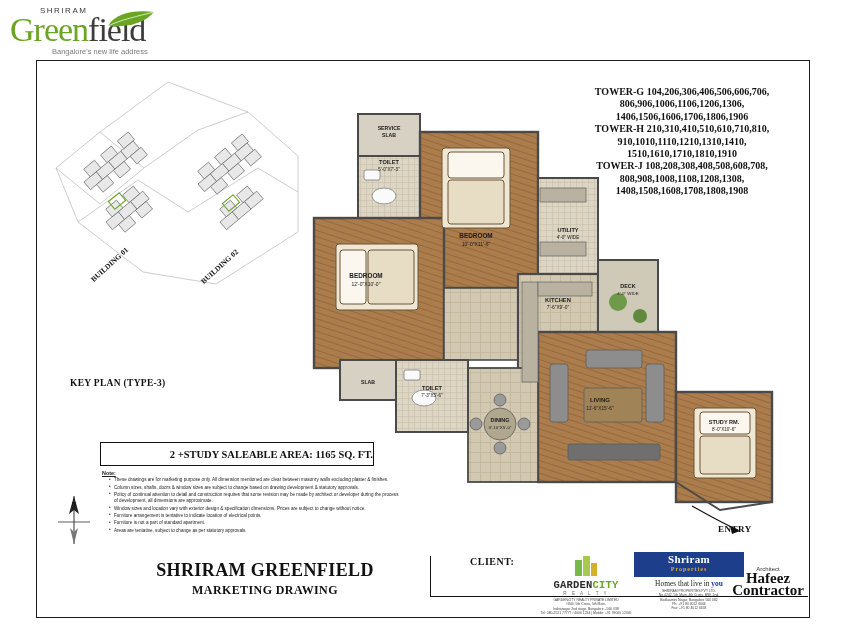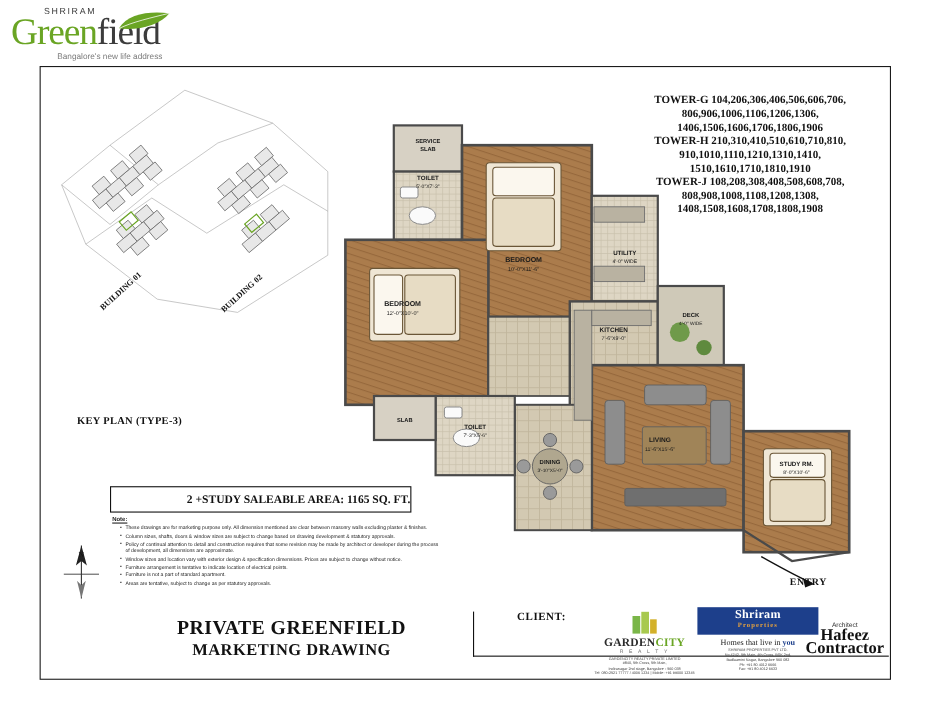--- a/index.html
+++ b/index.html
@@ -46,26 +46,26 @@
   
   .compass{position:absolute;left:52px;top:492px;width:44px;height:56px;}
 
   
   .entry{position:absolute;left:718px;top:524px;font-family:"Liberation Serif",serif;font-size:9px;font-weight:bold;letter-spacing:.5px;}
   .entry-arrow{position:absolute;left:690px;top:500px;width:60px;height:40px;}
 
   
   .titleblock{position:absolute;left:100px;top:560px;width:330px;text-align:center;}
   .titleblock .t1{font-family:"Liberation Serif",serif;font-size:18px;font-weight:bold;letter-spacing:.4px;}
-  .titleblock .t2{font-family:"Liberation Serif",serif;font-size:15px;font-weight:bold;letter-spacing:.4px;margin-top:2px;}
+  .titleblock .t2{font-family:"Liberation Serif",serif;font-size:12px;font-weight:bold;letter-spacing:.4px;margin-top:2px;}
 
   
   .clientlabel{position:absolute;left:470px;top:556px;font-family:"Liberation Serif",serif;font-size:10px;font-weight:bold;letter-spacing:.5px;}
   .gardencity{position:absolute;left:538px;top:556px;width:96px;text-align:center;}
-  .gc-name{font-family:Liberation Serif, serif;font-size:10.5px;font-weight:bold;letter-spacing:.2px;color:#2b2b2b;}
+  .gc-name{font-family:Liberation Mono, monospace;font-size:10.5px;font-weight:bold;letter-spacing:.2px;color:#2b2b2b;}
   .gc-sub{font-family:"Liberation Sans",sans-serif;font-size:4.6px;letter-spacing:2px;color:#6d6d6d;margin-top:0px;}
   .gc-addr{font-family:"Liberation Sans",sans-serif;font-size:3.4px;line-height:4.4px;color:#444;margin-top:2px;}
   .shriramprop{position:absolute;left:634px;top:552px;width:110px;text-align:center;}
   .sp-box{background:#1d3f8b;color:#fff;font-family:"Liberation Serif",serif;font-size:11px;font-weight:bold;padding:2px 0 3px;letter-spacing:.3px;line-height:10px;}
   .sp-box .sub{font-size:6px;color:#e8a33d;letter-spacing:1px;display:block;}
   .sp-tag{font-family:"Liberation Serif",serif;font-size:7.4px;margin-top:2px;color:#222;}
   .sp-tag b{color:#1d3f8b;}
   .sp-addr{font-family:"Liberation Sans",sans-serif;font-size:3.4px;line-height:4.3px;color:#444;margin-top:1px;}
   .architect{position:absolute;left:728px;top:566px;width:80px;text-align:center;}
   .ar-l{font-family:"Liberation Sans",sans-serif;font-size:6px;color:#333;}
@@ -327,21 +327,21 @@
     </svg>
   </div>
 
   <svg class="entry-arrow" viewBox="0 0 60 40">
     <path d="M2 6 C20 16 34 24 48 30" stroke="#111" stroke-width="1.2" fill="none"></path>
     <polygon points="50,31 40,26 42,34" fill="#111"></polygon>
   </svg>
   <div class="entry">ENTRY</div>
 
   <div class="titleblock">
-    <div class="t1">PRIVATE GREENFIELD</div>
+    <div class="t1">SHRIRAM GREENFIELD</div>
     <div class="t2">MARKETING DRAWING</div>
   </div>
 
   <div class="divider-line"></div>
   <div class="divider-line2"></div>
 
   <div class="clientlabel">CLIENT:</div>
 
   <div class="gardencity">
     <svg width="26" height="22" viewBox="0 0 26 22" style="display:block;margin:0 auto 1px;">

